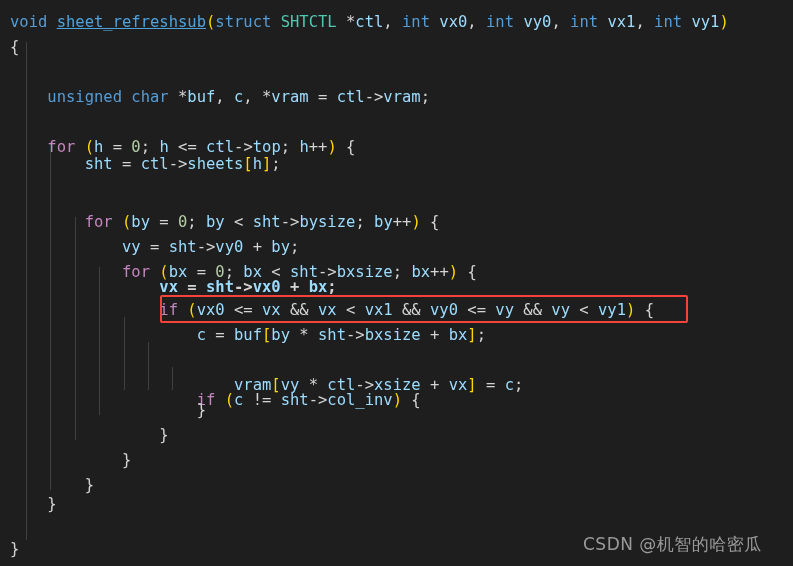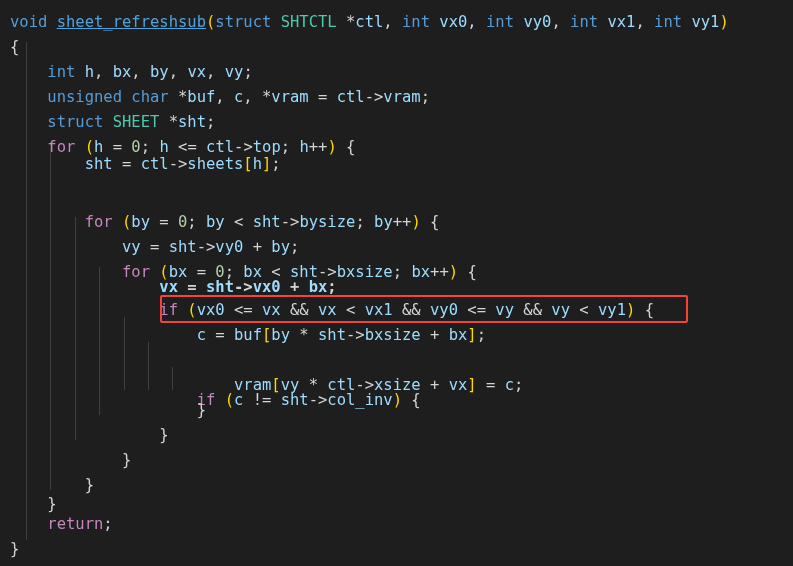--- a/index.html
+++ b/index.html
@@ -81,38 +81,36 @@
       <div class="guide" style="left: 75px; top: 217px; height: 223px;"></div>
       <div class="guide" style="left: 99px; top: 267px; height: 148px;"></div>
       <div class="guide" style="left: 124px; top: 317px; height: 73px;"></div>
       <div class="guide" style="left: 148px; top: 342px; height: 48px;"></div>
       <div class="guide" style="left: 172px; top: 367px; height: 23px;"></div>
     </div>
 
   <div id="code-surface">
       <div class="code-line" style="top: 10px;"><span class="kw">void</span><span class="op"> </span><span class="fn">sheet_refreshsub</span><span class="p1">(</span><span class="kw">struct</span><span class="op"> </span><span class="type">SHTCTL</span><span class="op"> *</span><span class="var">ctl</span><span class="op">, </span><span class="kw">int</span><span class="op"> </span><span class="var">vx0</span><span class="op">, </span><span class="kw">int</span><span class="op"> </span><span class="var">vy0</span><span class="op">, </span><span class="kw">int</span><span class="op"> </span><span class="var">vx1</span><span class="op">, </span><span class="kw">int</span><span class="op"> </span><span class="var">vy1</span><span class="p1">)</span></div>
       <div class="code-line" style="top: 35px;"><span class="brace">{</span></div>
-      <div class="code-line" style="top: 60px;"><span class="op">    </span><span class="kw">int</span><span class="op"> </span><span class="var">h</span><span class="op">, </span><span class="var">bx</span><span class="op">, </span><span class="var">by</span><span class="op">, </span><span class="var">vx</span><span class="op">, </span><span class="var">vy</span><span class="op">;</span></div>
       <div class="code-line" style="top: 85px;"><span class="op">    </span><span class="kw">unsigned</span><span class="op"> </span><span class="kw">char</span><span class="op"> *</span><span class="var">buf</span><span class="op">, </span><span class="var">c</span><span class="op">, *</span><span class="var">vram</span><span class="op"> = </span><span class="var">ctl</span><span class="op">-&gt;</span><span class="var">vram</span><span class="op">;</span></div>
-      <div class="code-line" style="top: 110px;"><span class="op">    </span><span class="kw">struct</span><span class="op"> </span><span class="type">SHEET</span><span class="op"> *</span><span class="var">sht</span><span class="op">;</span></div>
       <div class="code-line" style="top: 135px;"><span class="op">    </span><span class="ctrl">for</span><span class="op"> </span><span class="p1">(</span><span class="var">h</span><span class="op"> = </span><span class="num">0</span><span class="op">; </span><span class="var">h</span><span class="op"> &lt;= </span><span class="var">ctl</span><span class="op">-&gt;</span><span class="var">top</span><span class="op">; </span><span class="var">h</span><span class="op">++</span><span class="p1">)</span><span class="op"> </span><span class="brace">{</span></div>
       <div class="code-line" style="top: 152px; text-align: center;"><span class="op">        </span><span class="var">sht</span><span class="op"> = </span><span class="var">ctl</span><span class="op">-&gt;</span><span class="var">sheets</span><span class="p1">[</span><span class="var">h</span><span class="p1">]</span><span class="op">;</span></div>
       <div class="code-line" style="top: 210px;"><span class="op">        </span><span class="ctrl">for</span><span class="op"> </span><span class="p1">(</span><span class="var">by</span><span class="op"> = </span><span class="num">0</span><span class="op">; </span><span class="var">by</span><span class="op"> &lt; </span><span class="var">sht</span><span class="op">-&gt;</span><span class="var">bysize</span><span class="op">; </span><span class="var">by</span><span class="op">++</span><span class="p1">)</span><span class="op"> </span><span class="brace">{</span></div>
       <div class="code-line" style="top: 235px;"><span class="op">            </span><span class="var">vy</span><span class="op"> = </span><span class="var">sht</span><span class="op">-&gt;</span><span class="var">vy0</span><span class="op"> + </span><span class="var">by</span><span class="op">;</span></div>
       <div class="code-line" style="top: 260px;"><span class="op">            </span><span class="ctrl">for</span><span class="op"> </span><span class="p1">(</span><span class="var">bx</span><span class="op"> = </span><span class="num">0</span><span class="op">; </span><span class="var">bx</span><span class="op"> &lt; </span><span class="var">sht</span><span class="op">-&gt;</span><span class="var">bxsize</span><span class="op">; </span><span class="var">bx</span><span class="op">++</span><span class="p1">)</span><span class="op"> </span><span class="brace">{</span></div>
       <div class="code-line" style="top: 275px; font-weight: bold;"><span class="op">                </span><span class="var">vx</span><span class="op"> = </span><span class="var">sht</span><span class="op">-&gt;</span><span class="var">vx0</span><span class="op"> + </span><span class="var">bx</span><span class="op">;</span></div>
       <div class="code-line" style="top: 298px;"><span class="op">                </span><span class="ctrl">if</span><span class="op"> </span><span class="p1">(</span><span class="var">vx0</span><span class="op"> &lt;= </span><span class="var">vx</span><span class="op"> &amp;&amp; </span><span class="var">vx</span><span class="op"> &lt; </span><span class="var">vx1</span><span class="op"> &amp;&amp; </span><span class="var">vy0</span><span class="op"> &lt;= </span><span class="var">vy</span><span class="op"> &amp;&amp; </span><span class="var">vy</span><span class="op"> &lt; </span><span class="var">vy1</span><span class="p1">)</span><span class="op"> </span><span class="brace">{</span></div>
       <div class="code-line" style="top: 323px;"><span class="op">                    </span><span class="var">c</span><span class="op"> = </span><span class="var">buf</span><span class="p1">[</span><span class="var">by</span><span class="op"> * </span><span class="var">sht</span><span class="op">-&gt;</span><span class="var">bxsize</span><span class="op"> + </span><span class="var">bx</span><span class="p1">]</span><span class="op">;</span></div>
       <div class="code-line" style="top: 348px; margin-top: 40px;"><span class="op">                    </span><span class="ctrl">if</span><span class="op"> </span><span class="p1">(</span><span class="var">c</span><span class="op"> != </span><span class="var">sht</span><span class="op">-&gt;</span><span class="var">col_inv</span><span class="p1">)</span><span class="op"> </span><span class="brace">{</span></div>
       <div class="code-line" style="top: 373px;"><span class="op">                        </span><span class="var">vram</span><span class="p1">[</span><span class="var">vy</span><span class="op"> * </span><span class="var">ctl</span><span class="op">-&gt;</span><span class="var">xsize</span><span class="op"> + </span><span class="var">vx</span><span class="p1">]</span><span class="op"> = </span><span class="var">c</span><span class="op">;</span></div>
       <div class="code-line" style="top: 398px;"><span class="op">                    </span><span class="brace">}</span></div>
       <div class="code-line" style="top: 423px;"><span class="op">                </span><span class="brace">}</span></div>
       <div class="code-line" style="top: 448px;"><span class="op">            </span><span class="brace">}</span></div>
       <div class="code-line" style="top: 473px;"><span class="op">        </span><span class="brace">}</span></div>
       <div class="code-line" style="top: 492px;"><span class="op">    </span><span class="brace">}</span></div>
-      <div class="code-line" style="top: 512px;"><span class="op">    </span><span class="ctrl">return</span><span class="op">;</span></div>
       <div class="code-line" style="top: 537px;"><span class="brace">}</span></div>
     </div>
 
   <div id="highlight-box" style="left: 160px; top: 295px; width: 528px; height: 28px; border-color: rgb(244, 67, 58);"></div>
 
+  <div id="watermark" style="left: 583px; top: 532px; color: rgb(154, 154, 154);">CSDN @机智的哈密瓜</div>
 
 </div>
 
 </body></html>

